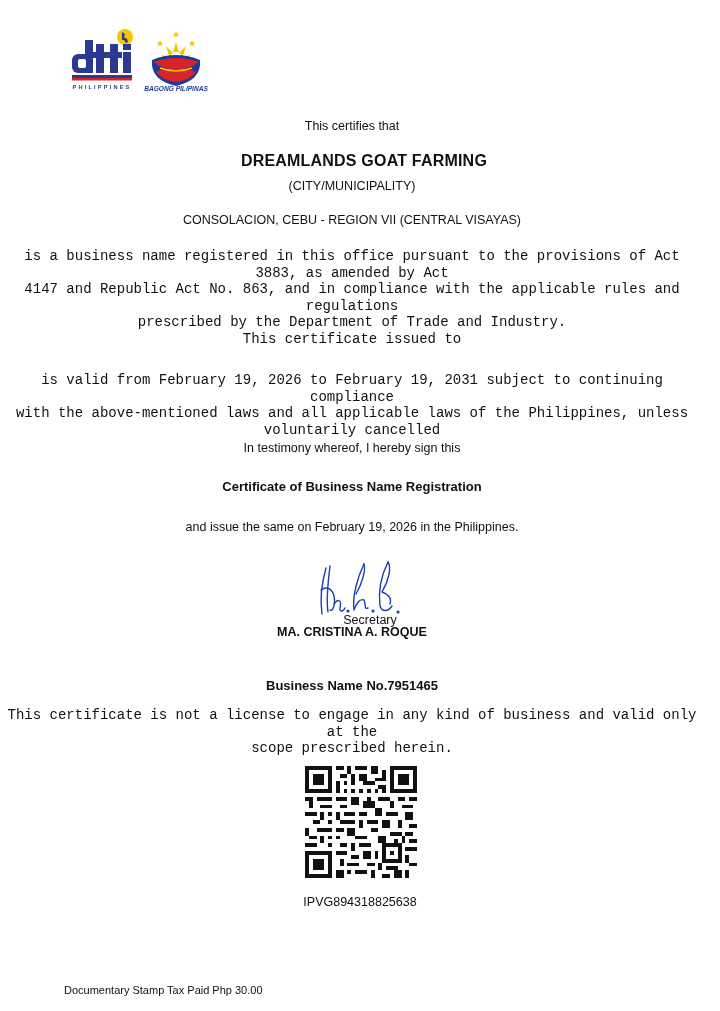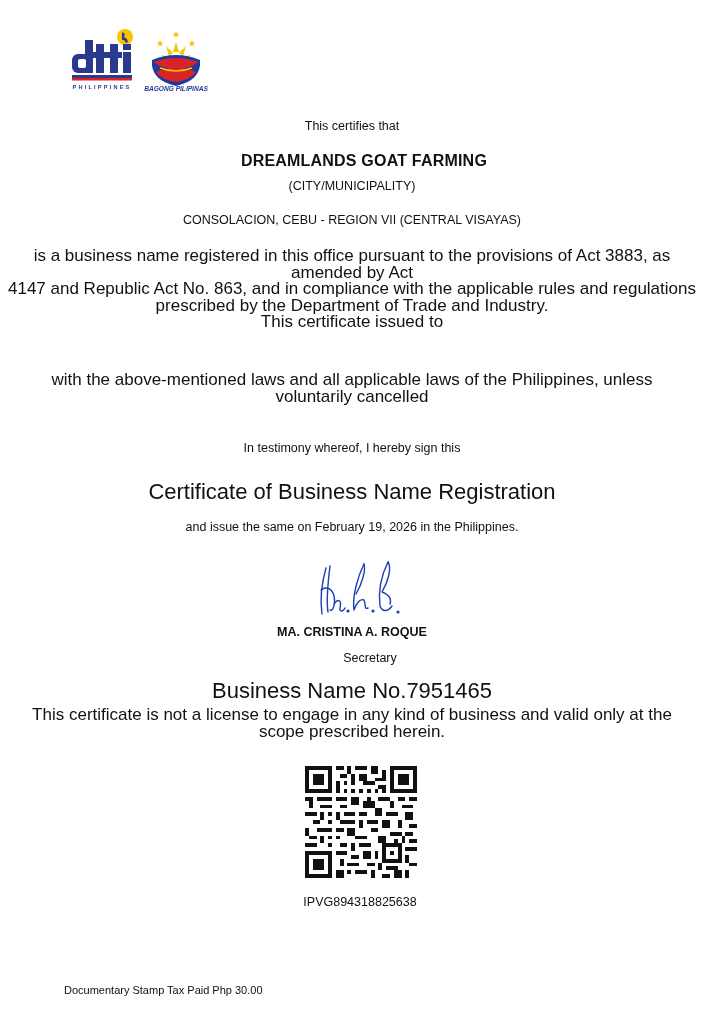--- a/index.html
+++ b/index.html
@@ -12,23 +12,23 @@
   }
   .page { position: absolute; left: 0; top: 0; width: 720px; height: 1011px; background: #fff; }
 
   .logos { position: absolute; left: 70px; top: 28px; height: 66px; display: flex; align-items: flex-start; gap: 6px; }
   .dti-logo { position: relative; width: 66px; height: 64px; }
   .dti-logo svg, .bp-logo svg { display: block; }
   .bp-logo { position: relative; width: 68px; height: 64px; }
 
   .center { position: absolute; left: 0; width: 704px; text-align: center; }
   .t-small { font-size: 12.5px; line-height: 16px; }
-  .t-body { font-size: 17px; line-height: 16.5px; }
+  .t-body { font-size: 14px; line-height: 16.5px; font-family: Liberation Mono, monospace; }
   .t-bold-lg { font-size: 16px; font-weight: bold; letter-spacing: 0.2px; }
-  .t-bold-xl { font-size: 22px; font-weight: normal; }
+  .t-bold-xl { font-size: 13px; font-weight: bold; }
 
   .signature { position: absolute; left: 312px; top: 560px; width: 100px; height: 60px; }
 
   .qr { position: absolute; left: 305px; top: 766px; width: 112px; height: 112px; }
 
   .footer { position: absolute; left: 64px; top: 984px; font-size: 11px; }
 </style>
 </head>
 <body>
 
@@ -91,20 +91,21 @@
 
   <div class="center t-body" style="top:248px;">
     <div>is a business name registered in this office pursuant to the provisions of Act 3883, as amended by Act</div>
     <div>4147 and Republic Act No. 863, and in compliance with the applicable rules and regulations</div>
     <div>prescribed by the Department of Trade and Industry.</div>
     <div>This certificate issued to</div>
   </div>
 
 
   <div class="center t-body" style="top:372px;">
+    <div>is valid from February 19, 2026 to February 19, 2031 subject to continuing compliance</div>
     <div>with the above-mentioned laws and all applicable laws of the Philippines, unless</div>
     <div>voluntarily cancelled</div>
   </div>
 
   <div class="center t-small" style="top:440px;">In testimony whereof, I hereby sign this</div>
 
   <div class="center t-bold-xl" style="top:479px;">Certificate of Business Name Registration</div>
 
   <div class="center t-small" style="top:519px;">and issue the same on February 19, 2026 in the Philippines.</div>
 
@@ -118,21 +119,21 @@
       <path d="M52 4 C46 16 40 36 42 50 C44 44 48 38 52 40 C54 44 52 50 56 48"></path>
       <path d="M52 4 C54 10 50 24 44 34"></path>
       <circle cx="61" cy="51" r="0.9" fill="#1d3fb0"></circle>
       <path d="M76 2 C70 14 66 30 68 46 C70 52 76 52 80 46"></path>
       <path d="M76 2 C80 8 76 22 70 32 C76 34 80 38 78 44"></path>
       <circle cx="86" cy="52" r="0.9" fill="#1d3fb0"></circle>
     </svg>
   </div>
 
   <div class="center" style="top:625px; font-size:12.5px; font-weight:bold;">MA. CRISTINA A. ROQUE</div>
-  <div class="center t-small" style="top:650px;padding-left:36px;">Secretary</div>
+  <div class="center t-small" style="top:612px;padding-left:36px;">Secretary</div>
 
   <div class="center t-bold-xl" style="top:678px;text-align:center;">Business Name No.7951465</div>
 
   <div class="center t-body" style="top:707px;">
     <div>This certificate is not a license to engage in any kind of business and valid only at the</div>
     <div>scope prescribed herein.</div>
   </div>
 
   <div class="qr">
     <svg width="112" height="112" viewBox="0 0 29 29" shape-rendering="crispEdges">

